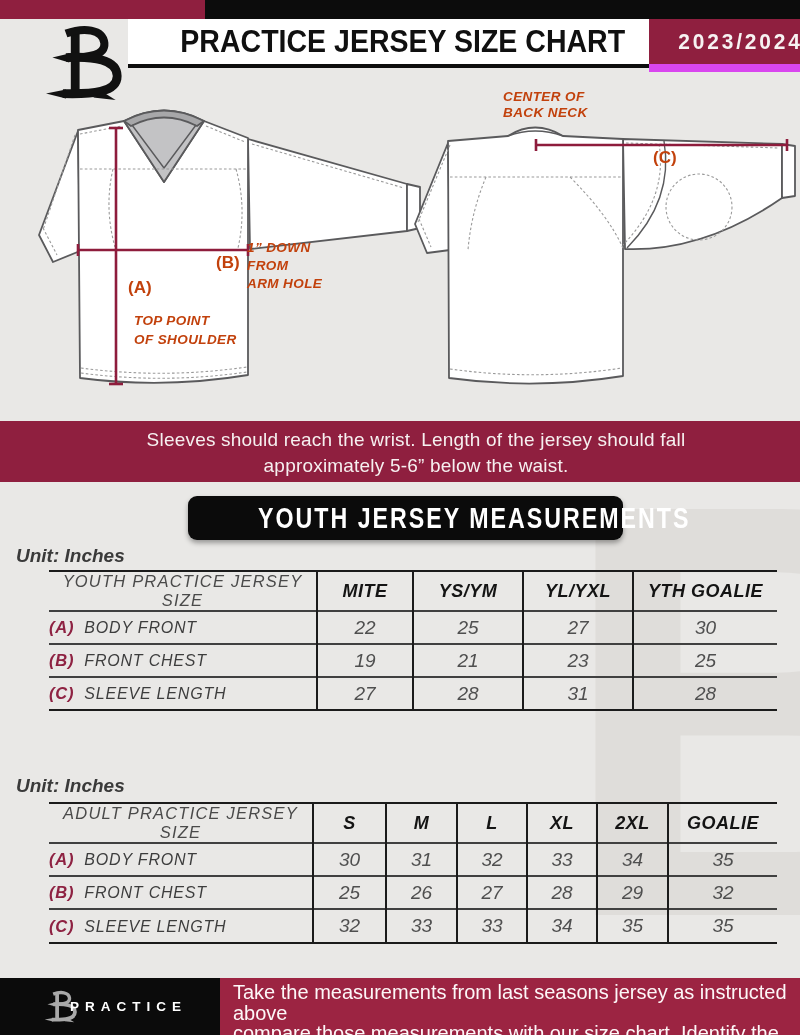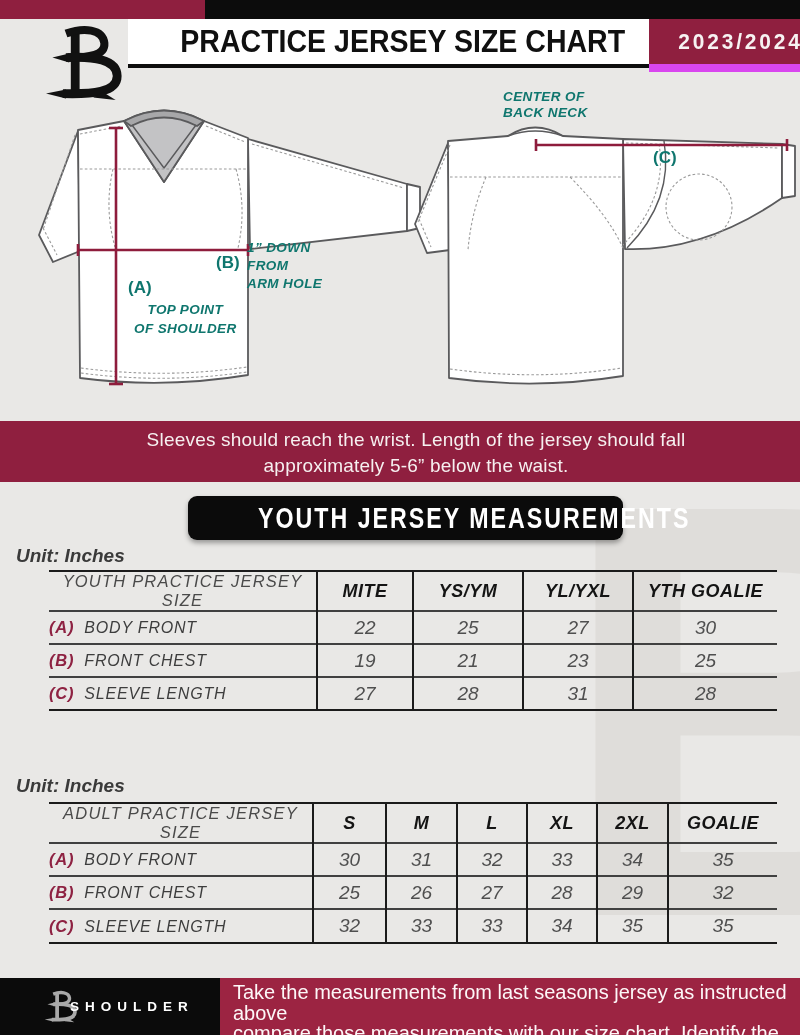--- a/index.html
+++ b/index.html
@@ -15,21 +15,21 @@
   #strip-black{left:205px;top:0;width:595px;height:19px;background:#0c0c0c;}
   #title-box{left:128px;top:19px;width:518px;height:45px;background:#ffffff;
              border-bottom:4px solid #0d0d0d;border-right:3px solid #0d0d0d;text-align:center;}
   #title-box span{display:inline-block;line-height:45px;font-size:31px;font-weight:800;color:#101010;
              letter-spacing:0px;transform:scaleX(.92);transform-origin:center;white-space:nowrap;}
   #season-box{left:649px;top:19px;width:151px;height:45px;background:#8F1F3F;
              border-bottom:8px solid #d946ef;text-align:center;}
   #season-box span{display:inline-block;line-height:45px;font-size:22px;font-weight:800;color:#f7f2f2;
              letter-spacing:3px;transform:scaleX(.95);white-space:nowrap;}
   
-  .ann{color:#0f766e;white-space:nowrap;}
+  .ann{color:#c2410c;white-space:nowrap;}
   .ann-key{font-weight:800;font-size:17px;}
   .ann-it{font-style:italic;font-size:13.5px;font-weight:600;line-height:18px;letter-spacing:.4px;}
   
   #banner{left:0;top:421px;width:800px;height:61px;background:#8F1F3F;text-align:center;
           color:#f6f0f0;font-size:19px;line-height:26px;font-weight:500;letter-spacing:.2px;}
   #banner .inner{padding-top:6px;}
   
   .pill{background:#0b0b0b;border-radius:9px;text-align:center;box-shadow:0 3px 5px rgba(0,0,0,.35);}
   .pill span{display:inline-block;color:#ffffff;font-weight:800;font-size:29px;letter-spacing:2.5px;
              line-height:44px;transform:scaleX(.8);transform-origin:center;white-space:nowrap;}
@@ -137,21 +137,21 @@
     </svg>
   </div>
 
   <div class="abs z1 ann ann-key" style="left:200px;top:253px;">(B)</div>
   <div class="abs z1 ann ann-it" style="left:231px;top:239px;">
     <div>1” DOWN</div>
     <div>FROM</div>
     <div>ARM HOLE</div>
   </div>
   <div class="abs z1 ann ann-key" style="left:112px;top:278px;">(A)</div>
-  <div class="abs z1 ann ann-it" style="left:118px;top:300px;line-height:19px;text-align:center;">
+  <div class="abs z1 ann ann-it" style="left:118px;top:311px;line-height:19px;">
     <div>TOP POINT</div>
     <div>OF SHOULDER</div>
   </div>
   <div class="abs z1 ann ann-key" style="left:637px;top:148px;">(C)</div>
   <div class="abs z1 ann ann-it" style="left:487px;top:89px;line-height:15.5px;">
     <div>CENTER OF</div>
     <div>BACK NECK</div>
   </div>
 
   <div id="banner" class="abs z1">
@@ -262,21 +262,21 @@
     <div class="abs" style="left:27px;top:7px;width:34px;height:44px;">
       <svg width="34" height="44" viewBox="0 0 100 104">
         <rect x="36" y="10" width="11" height="80" fill="#a9a9a9"></rect>
         <path d="M30 14 C52 6 76 8 78 26 C79 41 60 44 32 44" fill="none" stroke="#a9a9a9" stroke-width="10"></path>
         <path d="M34 39 L13 44 L34 50 Z" fill="#a9a9a9"></path>
         <path d="M30 44 C64 42 94 46 94 67 C94 88 62 90 26 89" fill="none" stroke="#a9a9a9" stroke-width="11"></path>
         <path d="M30 84 L5 89 L30 95 Z" fill="#a9a9a9"></path>
         <path d="M76 87 L92 97 L64 94 Z" fill="#a9a9a9"></path>
       </svg>
     </div>
-    <div id="footer-brand">SHOULDER</div>
+    <div id="footer-brand">PRACTICE</div>
   </div>
   <div id="footer-maroon" class="abs z1">
     <div class="inner">
       <div>Take the measurements from last seasons jersey as instructed above</div>
       <div>compare those measurements  with our size chart. Identify the size</div>
       <div>on the chart, if you need a larger size move up the scale on the chart</div>
     </div>
   </div>
 
 </div>

